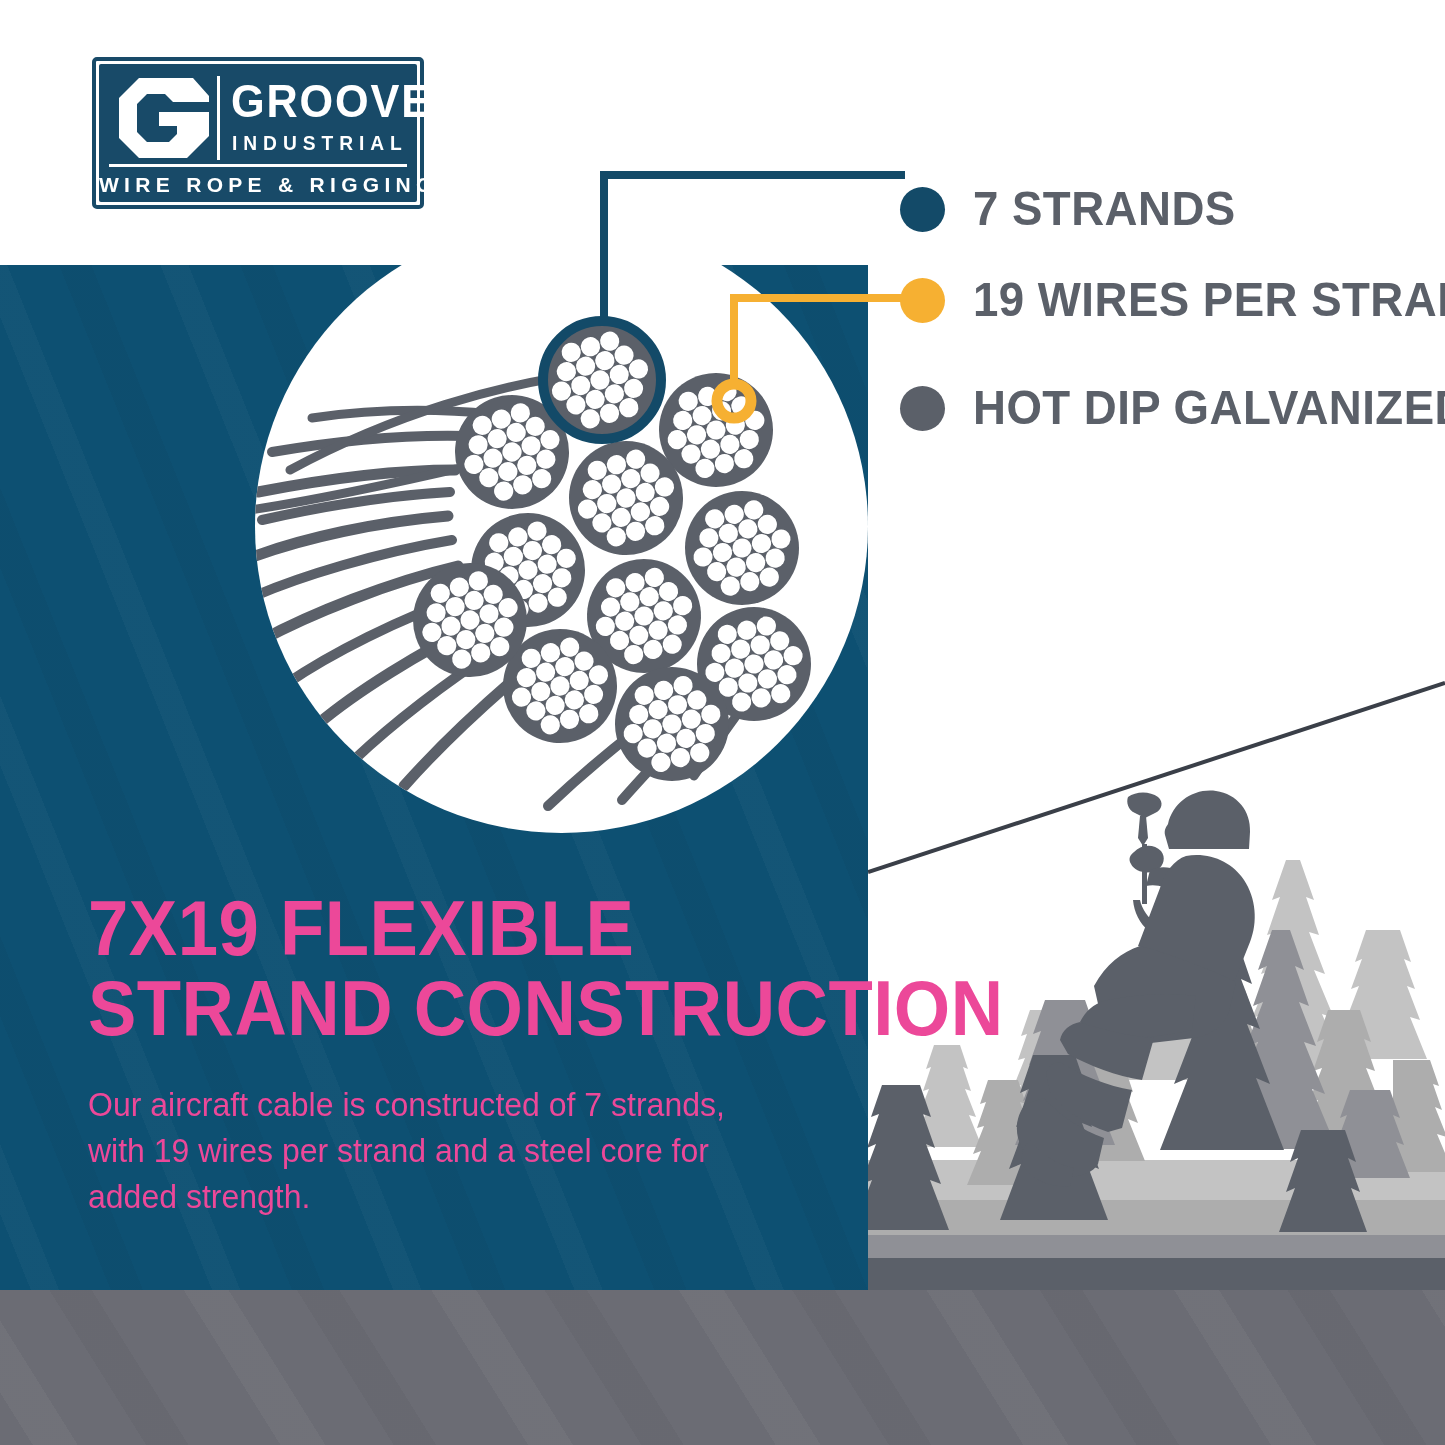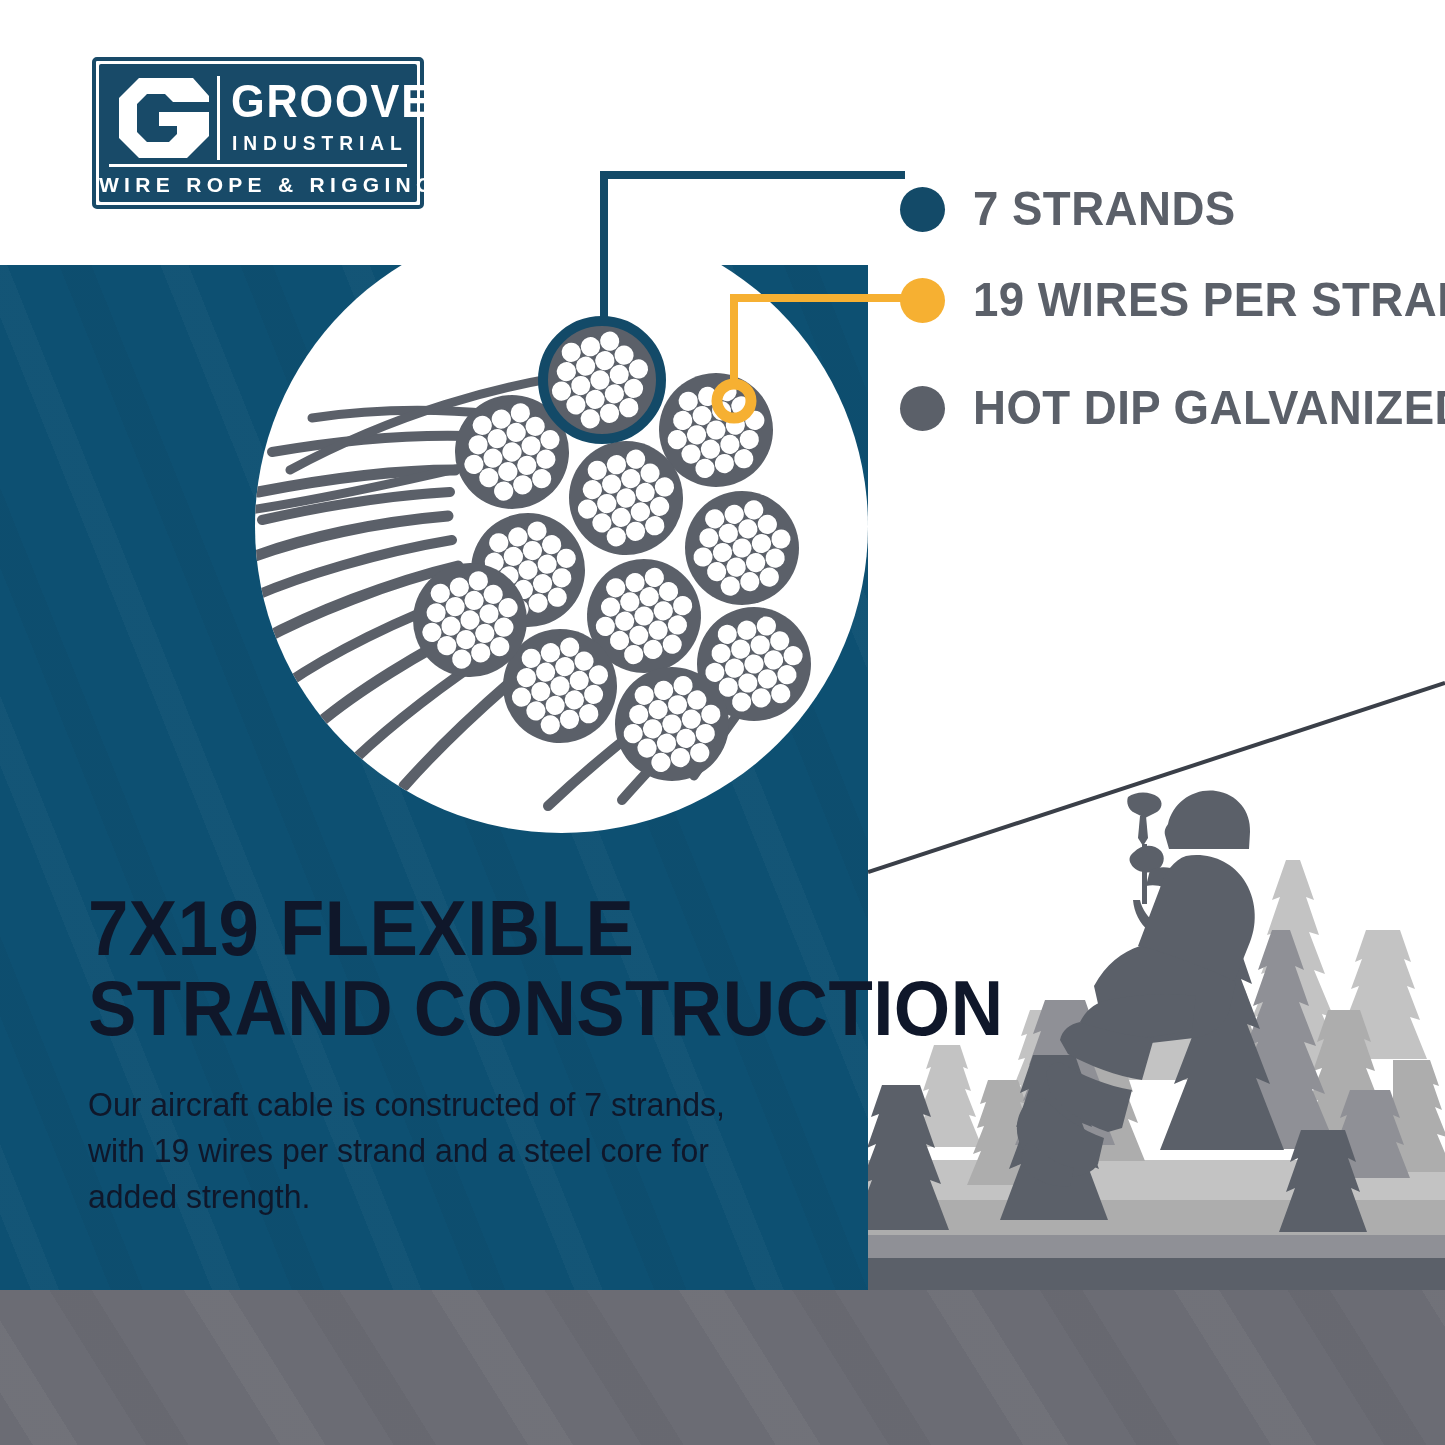--- a/index.html
+++ b/index.html
@@ -32,21 +32,21 @@
         rgba(255,255,255,.028) 0px, rgba(255,255,255,.028) 26px,
         rgba(255,255,255,0) 26px,  rgba(255,255,255,0) 74px,
         rgba(0,0,0,.030) 74px,     rgba(0,0,0,.030) 104px,
         rgba(255,255,255,0) 104px, rgba(255,255,255,0) 168px);}
 
   
   #whitecircle{position:absolute;left:255px;top:220px;width:613px;height:613px;
                border-radius:50%;background:#ffffff;}
 
   
-  #headline{position:absolute;left:88px;top:888px;width:760px;color:#0f172a;}
+  #headline{position:absolute;left:88px;top:888px;width:760px;color:#ec4899;}
   #headline .h1{font-family:"Liberation Sans Narrow","Liberation Sans",sans-serif;
                 font-weight:700;font-size:78px;line-height:80px;letter-spacing:.5px;
                 transform:scaleX(.93);transform-origin:left top;white-space:nowrap;}
   #headline .body{margin-top:34px;font-size:33px;line-height:46px;font-weight:400;
                   width:660px;transform:scaleX(.97);transform-origin:left top;}
 
   
   .callout{position:absolute;display:flex;align-items:center;}
   .callout .dot{border-radius:50%;flex:0 0 auto;}
   .callout .lbl{margin-left:28px;font-family:"Liberation Sans Narrow","Liberation Sans",sans-serif;

